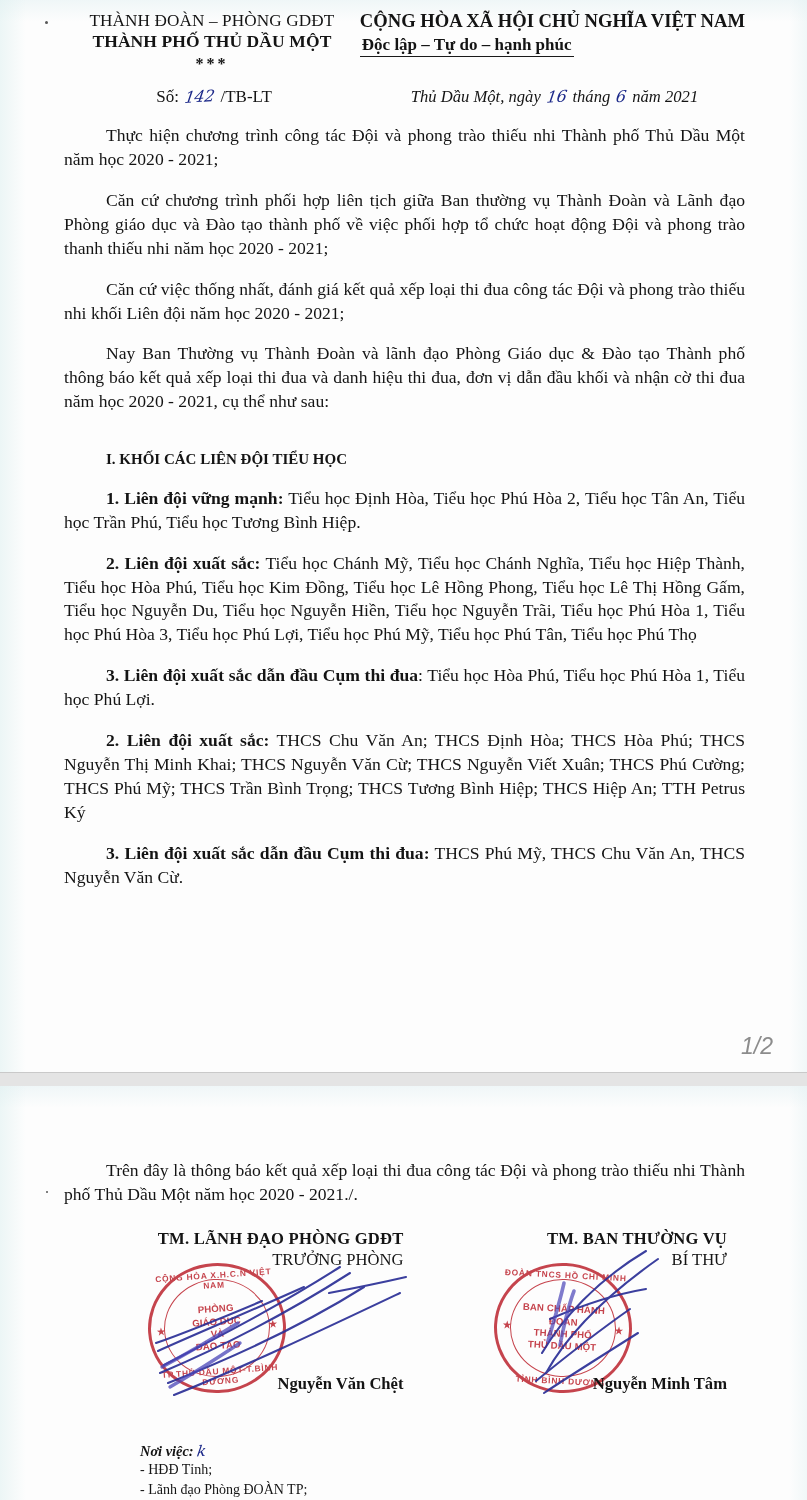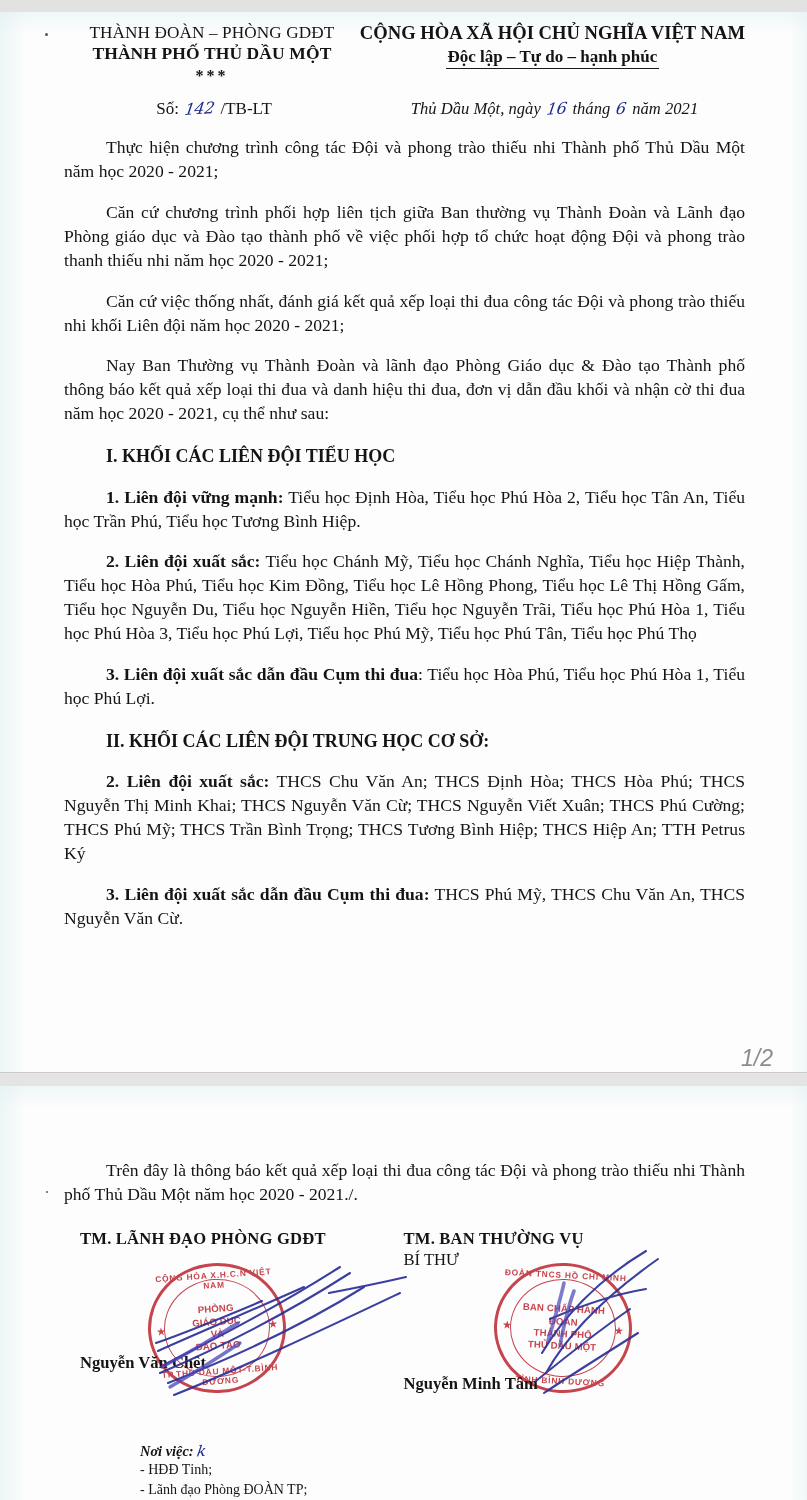--- a/index.html
+++ b/index.html
@@ -21,21 +21,21 @@
     background: #e2e2e2;
   }
   .page {
     position: absolute;
     left: 0;
     width: 807px;
     background: #fdfdfd;
     box-sizing: border-box;
     overflow: hidden;
   }
-  .page-1 { top: 12px; height: 1072px; }
+  .page-1 { top: 0; height: 1072px; }
   .page-gap {
     position: absolute;
     left: 0;
     top: 1072px;
     width: 807px;
     height: 14px;
     background: #e4e4e4;
     border-top: 1px solid #c9c9c9;
     border-bottom: 1px solid #c9c9c9;
   }
@@ -68,21 +68,21 @@
   .masthead {
     display: flex;
     padding-top: 10px;
   }
   .mh-left {
     width: 300px;
     text-align: center;
   }
   .mh-right {
     flex: 1;
-    text-align: center;
+    text-align: left;
   }
   .org-line {
     font-size: 17.5px;
     font-weight: 700;
     letter-spacing: .1px;
     line-height: 1.24;
     white-space: nowrap;
   }
   .org-line.l1 { font-weight: 400; font-size: 17.2px; }
   .natl-line {
@@ -155,22 +155,22 @@
   
   p.para {
     margin: 0;
     font-size: 17.6px;
     line-height: 1.36;
     text-align: justify;
     text-indent: 42px;
     margin-top: 17px;
   }
   h2.section {
-    margin: 19px 0 0 0;
-    font-size: 18px;
+    margin: 36px 0 0 0;
+    font-size: 15px;
     font-weight: 700;
     text-indent: 42px;
     line-height: 1.3;
   }
   .lead { font-weight: 700; }
 
   
   .page-num {
     position: absolute;
     right: 34px;
@@ -183,21 +183,21 @@
 
   
   .p2-top { padding-top: 56px; }
   .sign-row {
     display: flex;
     margin-top: 22px;
     position: relative;
   }
   .sign-col {
     flex: 1;
-    text-align: left;
+    text-align: right;
     position: relative;
   }
   .sign-col.left { padding-left: 16px; }
   .sign-col.right { padding-right: 18px; }
   .sign-title {
     font-size: 16.6px;
     font-weight: 700;
     letter-spacing: .2px;
     white-space: nowrap;
   }
@@ -344,21 +344,20 @@
       <p class="para">Căn cứ chương trình phối hợp liên tịch giữa Ban thường vụ Thành Đoàn và Lãnh đạo Phòng giáo dục và Đào tạo thành phố về việc phối hợp tổ chức hoạt động Đội và phong trào thanh thiếu nhi năm học 2020 - 2021;</p>
       <p class="para">Căn cứ việc thống nhất, đánh giá kết quả xếp loại thi đua công tác Đội và phong trào thiếu nhi khối Liên đội năm học 2020 - 2021;</p>
       <p class="para">Nay Ban Thường vụ Thành Đoàn và lãnh đạo Phòng Giáo dục &amp; Đào tạo Thành phố thông báo kết quả xếp loại thi đua và danh hiệu thi đua, đơn vị dẫn đầu khối và nhận cờ thi đua năm học 2020 - 2021, cụ thể như sau:</p>
 
       <h2 class="section">I. KHỐI CÁC LIÊN ĐỘI TIỂU HỌC</h2>
 
       <p class="para"><span class="lead">1. Liên đội vững mạnh:</span><span> Tiểu học Định Hòa, Tiểu học Phú Hòa 2, Tiểu học Tân An, Tiểu học Trần Phú, Tiểu học Tương Bình Hiệp.</span></p>
       <p class="para"><span class="lead">2. Liên đội xuất sắc:</span><span> Tiểu học Chánh Mỹ, Tiểu học Chánh Nghĩa, Tiểu học Hiệp Thành, Tiểu học Hòa Phú, Tiểu học Kim Đồng, Tiểu học Lê Hồng Phong, Tiểu học Lê Thị Hồng Gấm, Tiểu học Nguyễn Du, Tiểu học Nguyễn Hiền, Tiểu học Nguyễn Trãi, Tiểu học Phú Hòa 1, Tiểu học Phú Hòa 3, Tiểu học Phú Lợi, Tiểu học Phú Mỹ, Tiểu học Phú Tân, Tiểu học Phú Thọ</span></p>
       <p class="para"><span class="lead">3. Liên đội xuất sắc dẫn đầu Cụm thi đua</span><span>: Tiểu học Hòa Phú, Tiểu học Phú Hòa 1, Tiểu học Phú Lợi.</span></p>
 
-      <h2 class="section">II. KHỐI CÁC LIÊN ĐỘI TRUNG HỌC CƠ SỞ:</h2>
 
       <p class="para"><span class="lead">2. Liên đội xuất sắc:</span><span> THCS Chu Văn An; THCS Định Hòa; THCS Hòa Phú; THCS Nguyễn Thị Minh Khai; THCS Nguyễn Văn Cừ; THCS Nguyễn Viết Xuân; THCS Phú Cường; THCS Phú Mỹ; THCS Trần Bình Trọng; THCS Tương Bình Hiệp; THCS Hiệp An; TTH Petrus Ký</span></p>
       <p class="para"><span class="lead">3. Liên đội xuất sắc dẫn đầu Cụm thi đua:</span><span> THCS Phú Mỹ, THCS Chu Văn An, THCS Nguyễn Văn Cừ.</span></p>
 
     </div>
 
     <div class="page-num">1/2</div>
   </div>
 
   <div class="page-gap"></div>
@@ -368,20 +367,21 @@
     <div class="speck" style="left:46px; top:105px; width:2px; height:2px;"></div>
 
     <div class="content p2-top">
 
       <p class="para">Trên đây là thông báo kết quả xếp loại thi đua công tác Đội và phong trào thiếu nhi Thành phố Thủ Dầu Một năm học 2020 - 2021./.</p>
 
       <div class="sign-row">
 
         <div class="sign-col left">
           <div class="sign-title">TM. LÃNH ĐẠO PHÒNG GDĐT</div>
+          <div class="sign-role">TRƯỞNG PHÒNG</div>
           <div class="sign-space"></div>
           <div class="sign-name">Nguyễn Văn Chệt</div>
         </div>
 
         <div class="sign-col right">
           <div class="sign-title">TM. BAN THƯỜNG VỤ</div>
           <div class="sign-role">BÍ THƯ</div>
           <div class="sign-space"></div>
           <div class="sign-name">Nguyễn Minh Tâm</div>
         </div>

